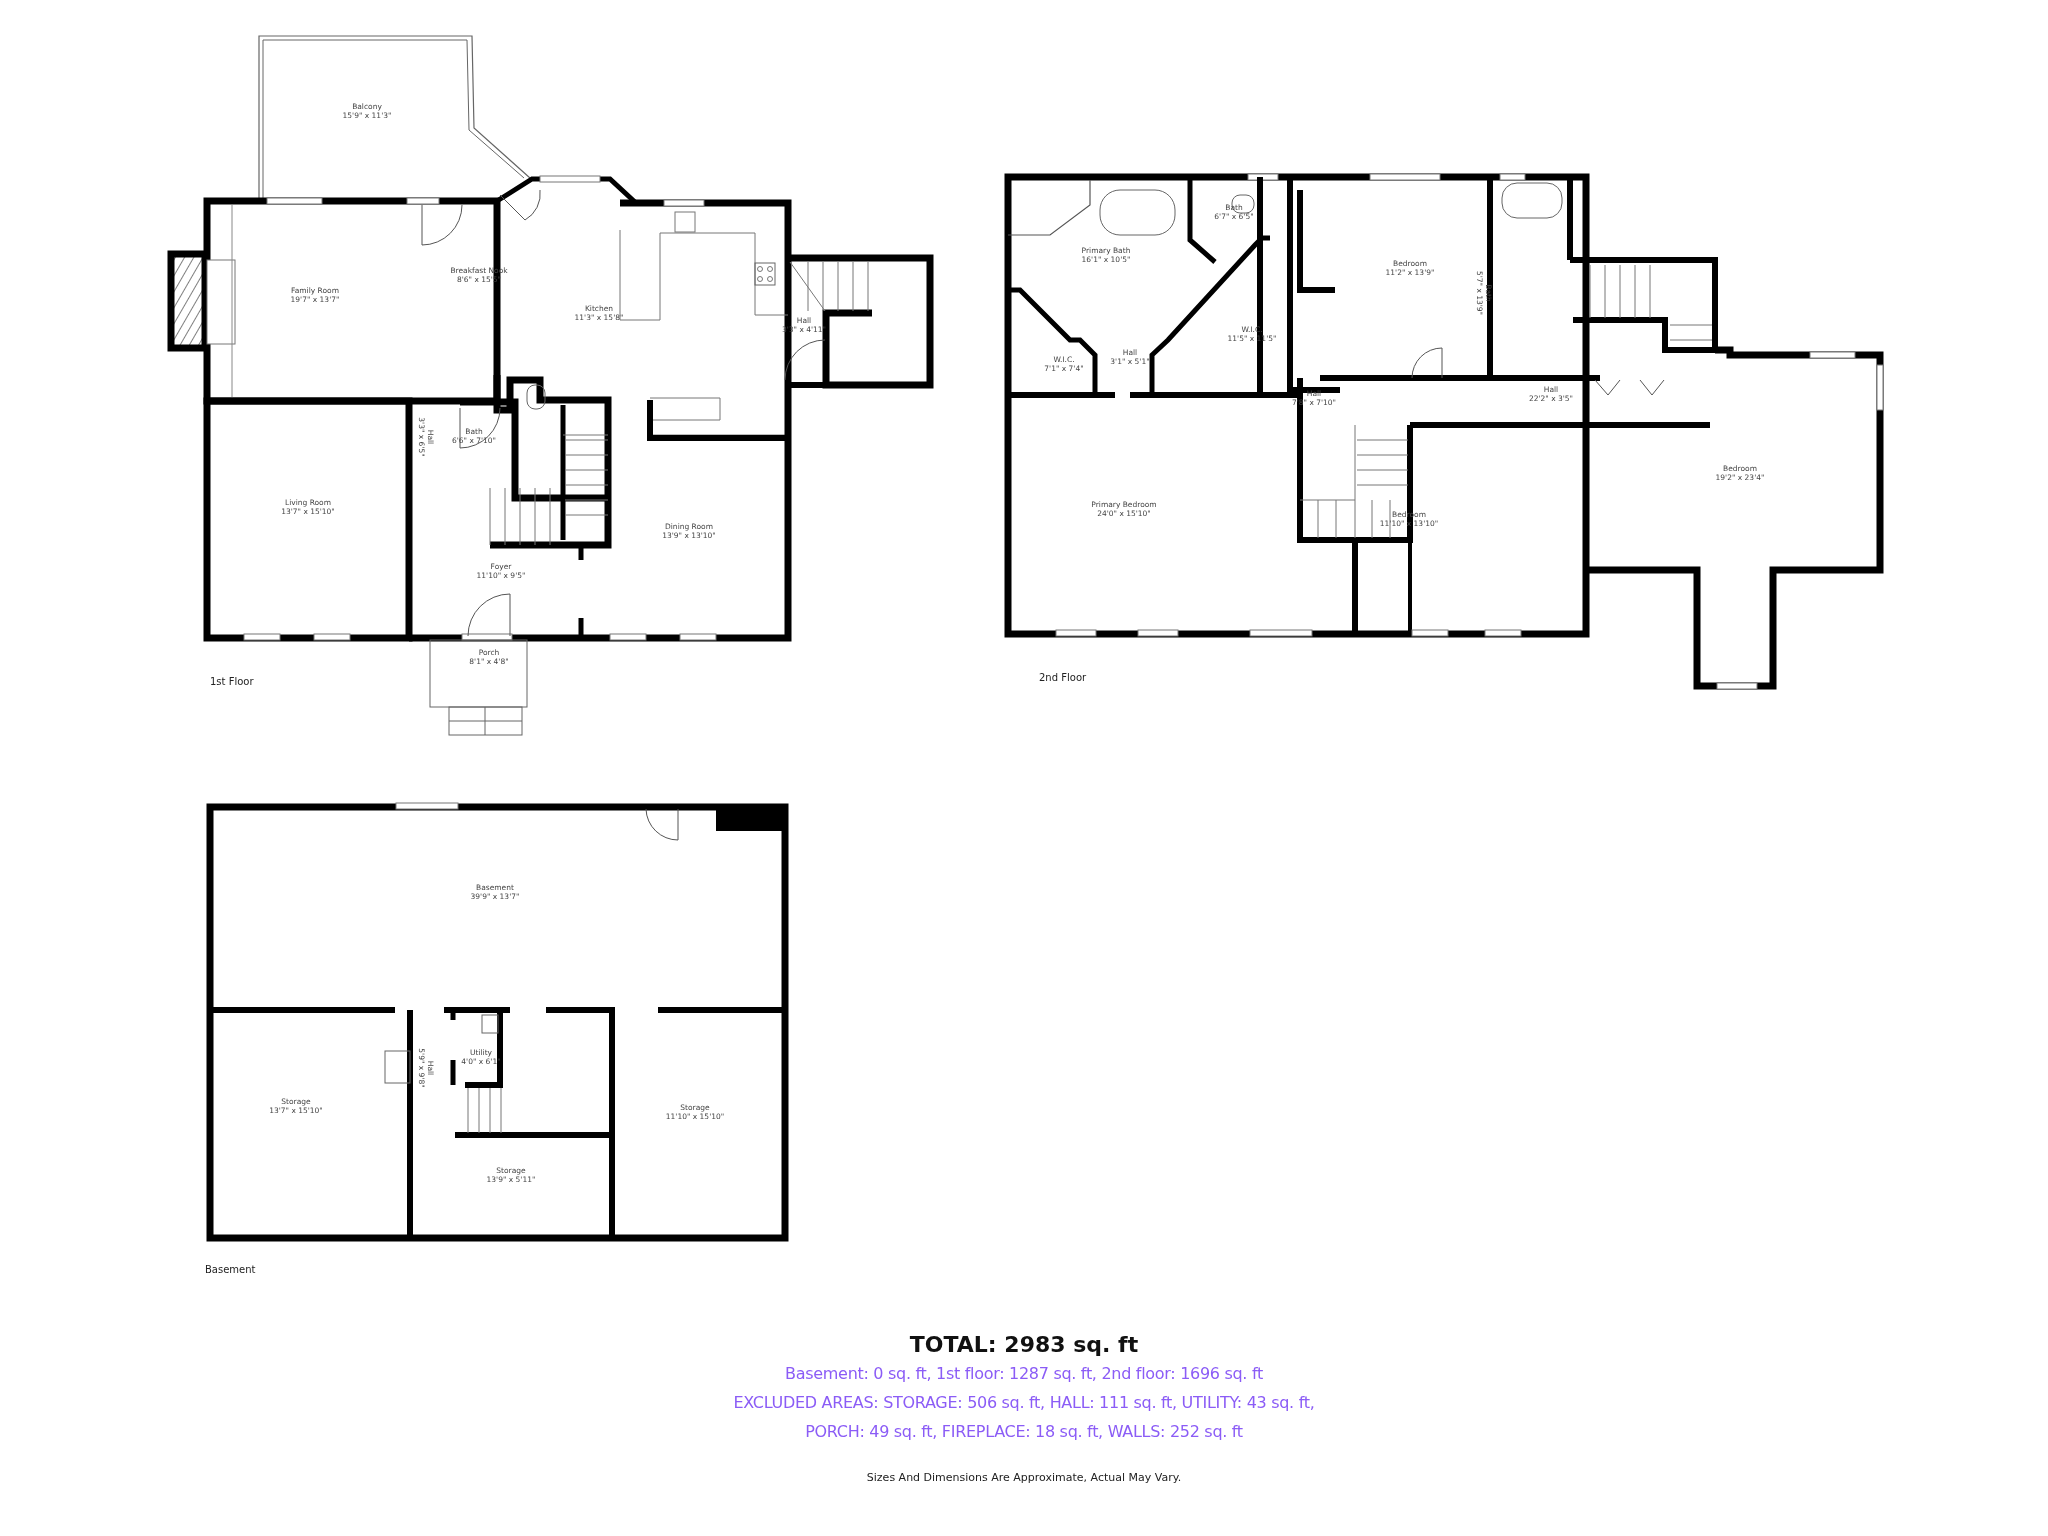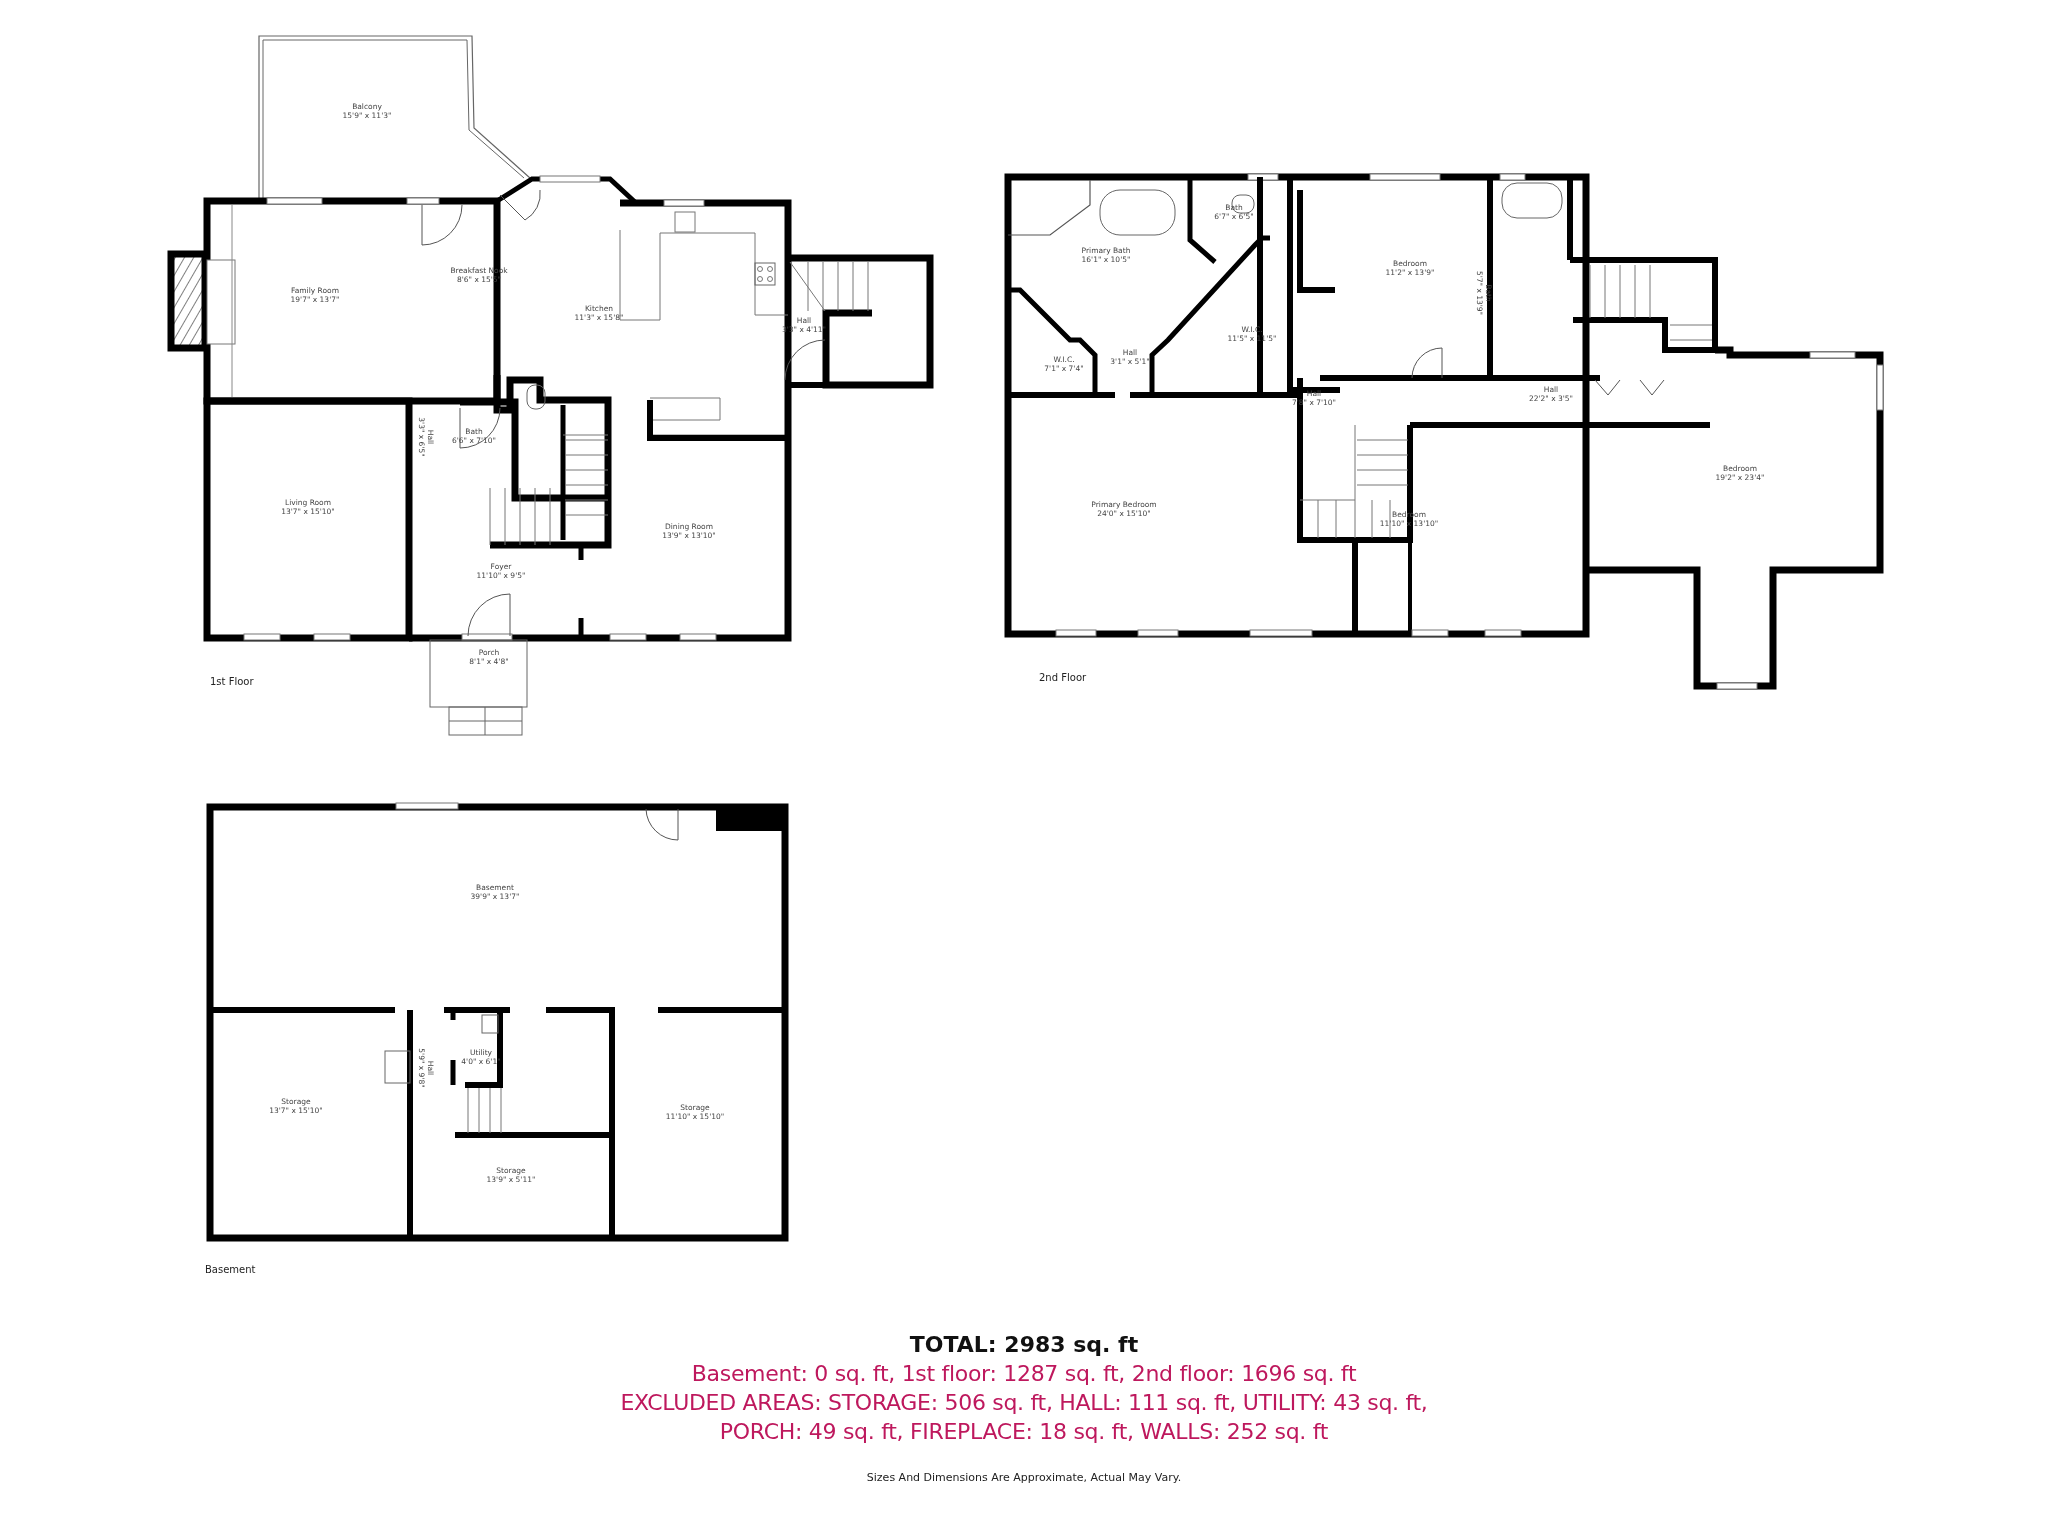--- a/index.html
+++ b/index.html
@@ -3,21 +3,21 @@
 <meta charset="utf-8">
 <style>
   html, body { margin:0; padding:0; background:#ffffff; }
   body { width:2048px; height:1536px; position:relative; overflow:hidden;
          font-family:"Liberation Sans", sans-serif; color:#222; }
   #plan { position:absolute; left:0; top:0; width:2048px; height:1536px; }
   .room-label { font-family:"DejaVu Sans", sans-serif; font-size:7.5px; fill:#444; text-anchor:middle; }
   .floor-label { position:absolute; font-family:"DejaVu Sans", sans-serif; font-size:10px; color:#222; }
   #summary { position:absolute; left:0; width:2048px; top:1330px; text-align:center; }
   #summary .total { font-family:"DejaVu Sans", sans-serif; font-weight:bold; font-size:22px; line-height:29px; color:#111; }
-  #summary .line { font-family:"DejaVu Sans", sans-serif; font-size:22px; line-height:29px; color:#be185d; letter-spacing:-0.3px; }
+  #summary .line { font-family:"DejaVu Sans", sans-serif; font-size:16px; line-height:29px; color:#8b5cf6; letter-spacing:-0.3px; }
   #summary .disclaimer { font-family:"DejaVu Sans", sans-serif; font-size:11px; color:#222; margin-top:25px; }
 </style>
 </head>
 <body>
 
 <svg id="plan" viewBox="0 0 2048 1536" xmlns="http://www.w3.org/2000/svg">
   <defs>
     <pattern id="hatch" width="8" height="8" patternUnits="userSpaceOnUse" patternTransform="rotate(30)">
       <line x1="0" y1="0" x2="0" y2="8" stroke="#000" stroke-width="1"></line>
     </pattern>

